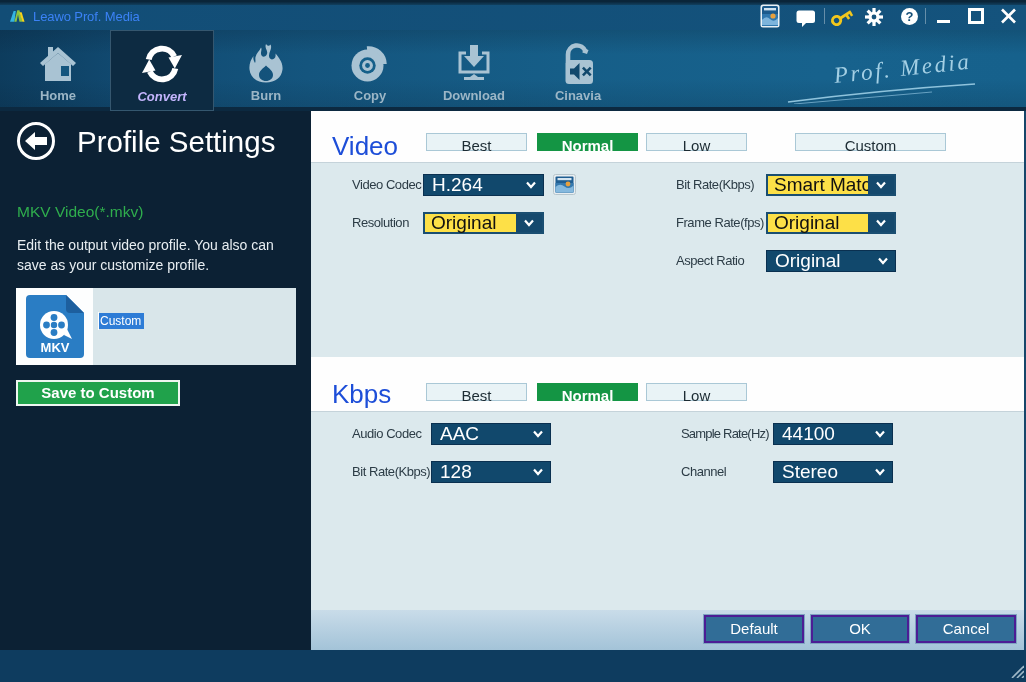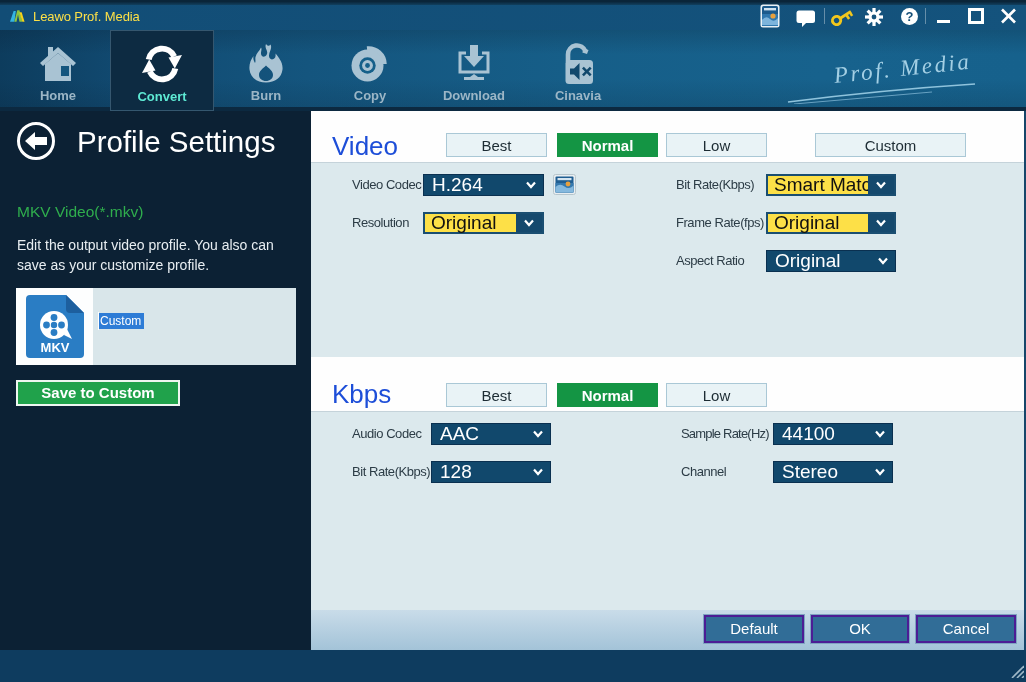--- a/index.html
+++ b/index.html
@@ -2,51 +2,51 @@
 <html><head>
 <meta charset="utf-8">
 <style>
   html,body{margin:0;padding:0;background:#222;}
   #w{position:relative;width:1026px;height:682px;overflow:hidden;
      font-family:"Liberation Sans",sans-serif;background:#0c2134;}
   #w *{position:absolute;box-sizing:border-box;}
   
   .topstrip{left:0;top:0;width:1026px;height:5px;background:linear-gradient(180deg,#0a2539 30%,#11405f);}
   .titlebar{left:0;top:5px;width:1026px;height:25px;background:linear-gradient(90deg,#124d76,#14537d);}
-  .ttext{left:33px;top:8px;width:300px;height:17px;color:#fde047;font-size:13px;line-height:17px;letter-spacing:-0.1px;}
+  .ttext{left:33px;top:8px;width:300px;height:17px;color:#3b82f6;font-size:13px;line-height:17px;letter-spacing:-0.1px;}
   
   .nav{left:0;top:30px;width:1026px;height:81px;
        background:linear-gradient(180deg,rgba(9,30,48,.22) 0%,rgba(9,30,48,0) 30%,rgba(9,30,48,0) 60%,rgba(9,30,48,.18) 100%),
                   linear-gradient(90deg,#0d3c5d 0%,#114a71 12%,#14557e 30%,#165e88 55%,#17628d 80%,#16618c 100%);}
   .navline{left:0;top:107px;width:1026px;height:4px;background:#0c2940;}
   .tab{top:30px;width:104px;height:81px;}
   .tab .lbl{left:0;right:0;top:58px;height:16px;text-align:center;color:#9cb6c6;
             font-size:13px;font-weight:bold;}
   .tab.active{background:#0d2b42;border:1px solid rgba(130,170,195,.35);}
-  .tab.active .lbl{color:#5eead4;}
+  .tab.active .lbl{color:#c4b5fd;font-style:italic;}
   
   .leftpanel{left:0;top:111px;width:311px;height:539px;background:#0c2134;}
   .backc{left:17px;top:122px;width:38px;height:38px;border:3px solid #fff;border-radius:50%;}
   .ptitle{left:77px;top:123px;width:260px;height:40px;color:#fff;font-size:29.5px;line-height:38px;font-weight:normal;}
   .mkvline{left:17px;top:202px;width:280px;height:20px;color:#2fae4d;font-size:15.5px;line-height:20px;}
   .desc{left:17px;top:235px;width:272px;height:42px;color:#e8eef2;font-size:14px;line-height:20px;}
   .itemrow{left:16px;top:288px;width:280px;height:77px;background:#d9e6ea;}
   .iconbox{left:0;top:0;width:77px;height:77px;background:#fdfefe;}
   .sel{left:83px;top:25px;width:45px;height:16px;background:#2e7cd6;color:#fff;font-size:12px;line-height:16px;padding-left:1px;}
   .savebtn{left:16px;top:380px;width:164px;height:26px;background:#20a24b;border:2px solid #eef6f0;
            color:#fff;font-size:15px;font-weight:bold;text-align:center;line-height:22px;}
   
   .right{left:311px;top:111px;width:713px;height:539px;background:#dce9ed;}
   .rborder{left:1024px;top:111px;width:2px;height:539px;background:#16466a;}
   .hdr{left:0;width:713px;height:52px;background:#fefefe;border-bottom:1px solid #c5d3da;}
   .hdr1{top:0;height:52px;}
   .hdr2{top:246px;height:55px;}
   .htext{left:21px;color:#1d4ed8;font-size:26px;}
-  .pbtn{height:24px;background:#e9f3f6;border:1px solid #aac8d6;color:#1c2b33;
-        font-size:15px;text-align:center;line-height:24px;margin-left:20px;}
+  .pbtn{height:18px;background:#e9f3f6;border:1px solid #aac8d6;color:#1c2b33;
+        font-size:15px;text-align:center;line-height:24px;}
   .pbtn.green{background:#149544;border:1px solid #149544;color:#fff;font-weight:bold;}
   .row-label{height:22px;color:#2c3c46;font-size:13px;line-height:22px;letter-spacing:-0.45px;}
   .dd{height:22px;font-size:19px;line-height:20px;}
   .dd.dark{background:#11486c;border:1px solid #0a3050;color:#fff;}
   .dd.dark .tx{left:8px;top:0;height:20px;line-height:20px;position:absolute;}
   .dd.lite{background:#fde047;border:2px solid #1a4e71;color:#111;}
   .dd.lite .tx{left:6px;top:0;height:18px;line-height:18px;position:absolute;}
   .dd .abox{right:0;top:0;width:26px;height:100%;}
   .dd.lite .abox{background:#15496d;}
   .chev{position:absolute;right:7px;top:50%;margin-top:-4px;width:10px;height:8px;}

